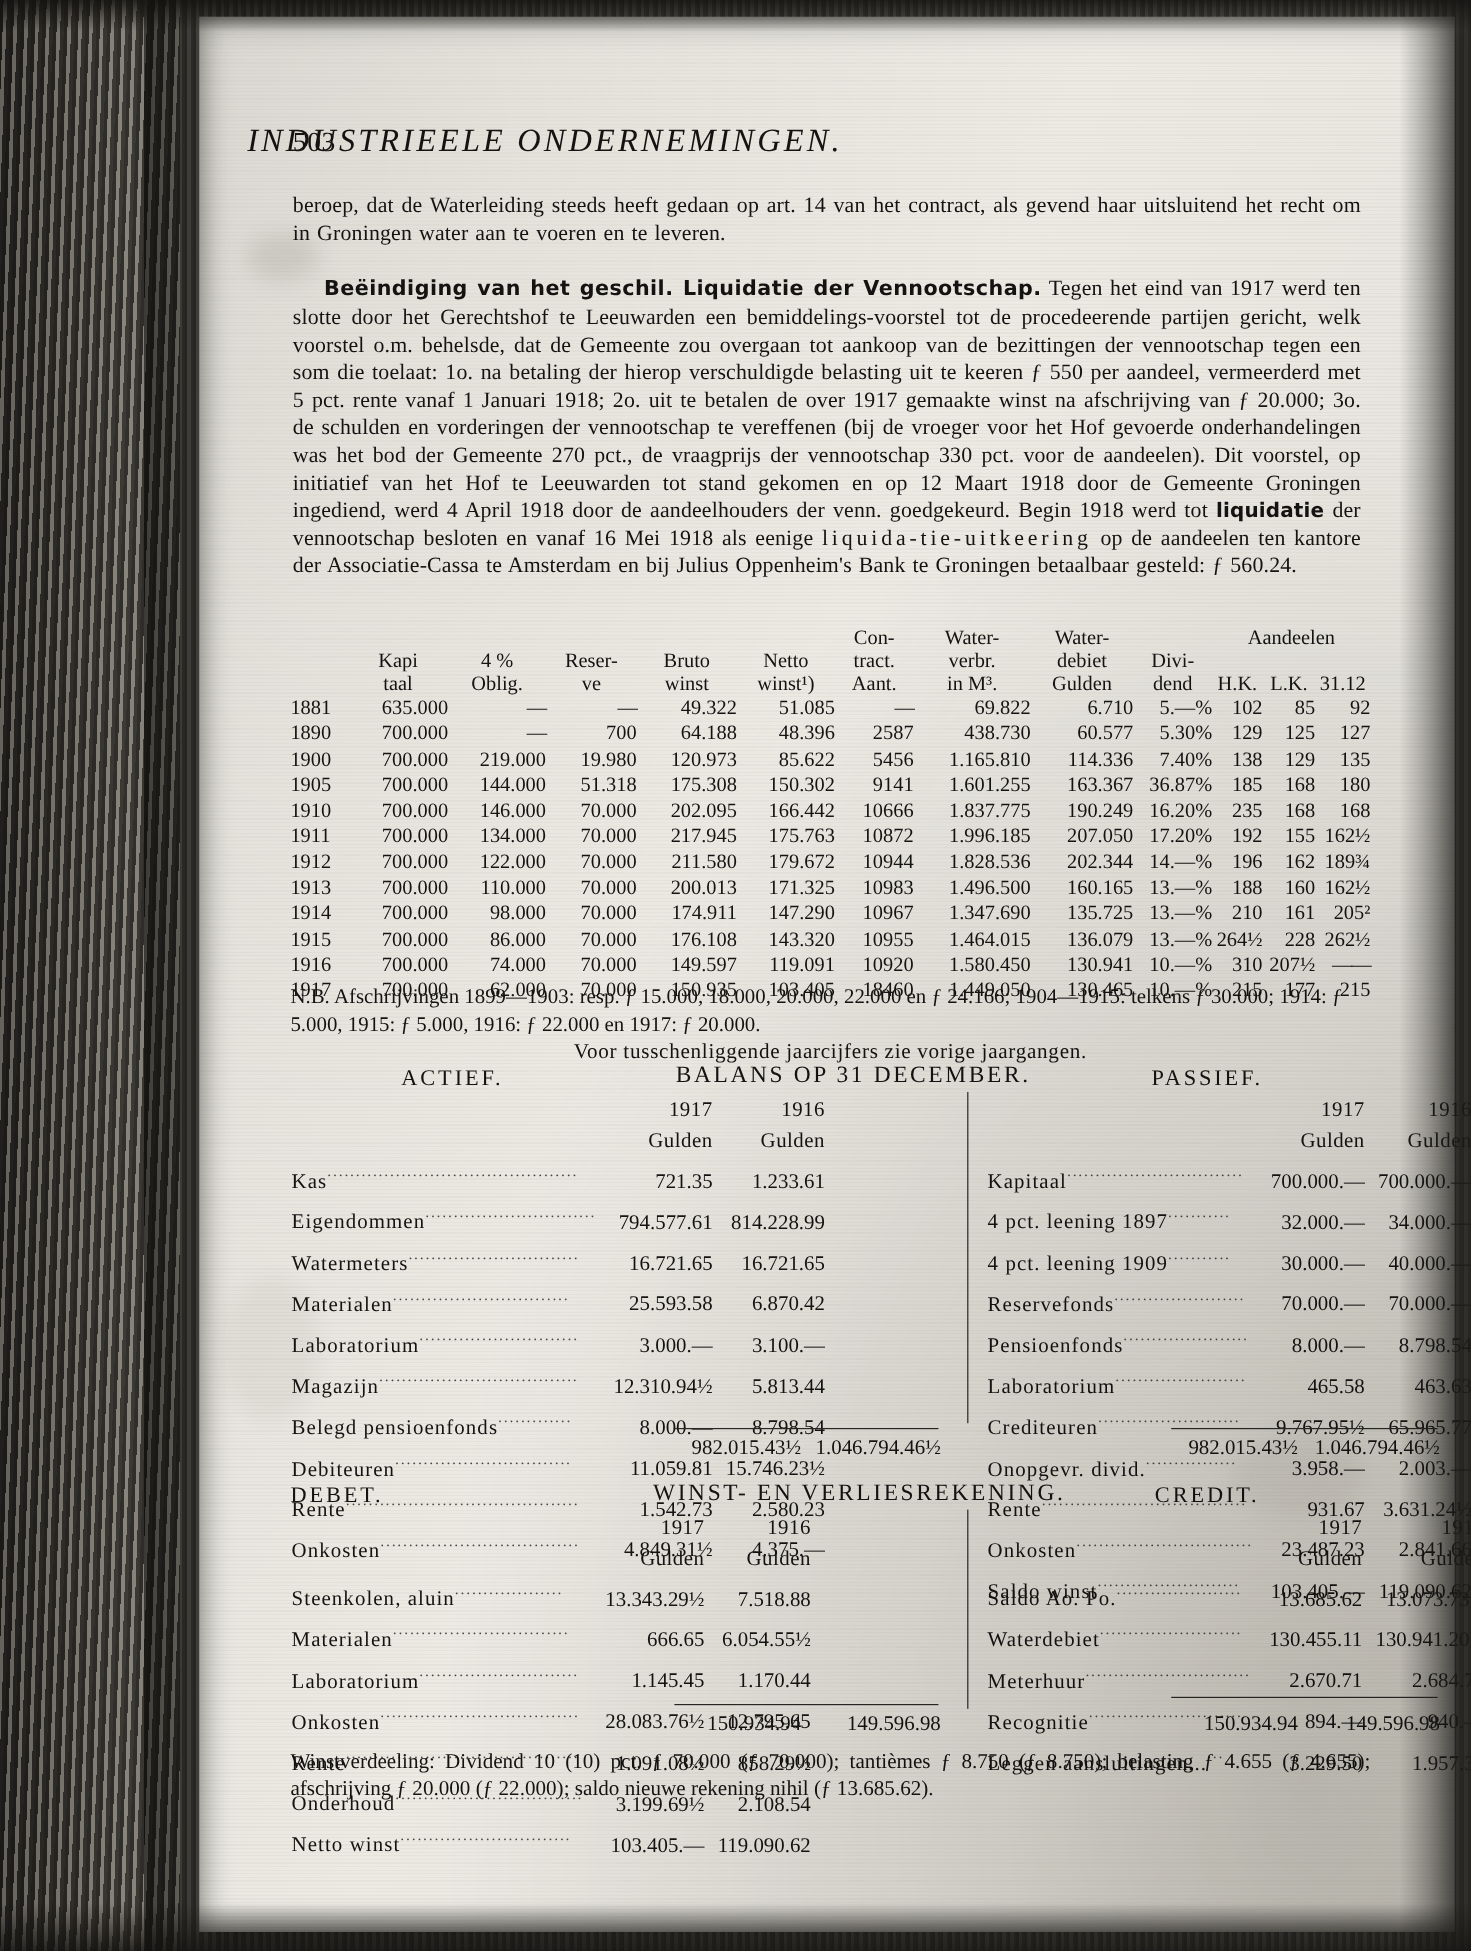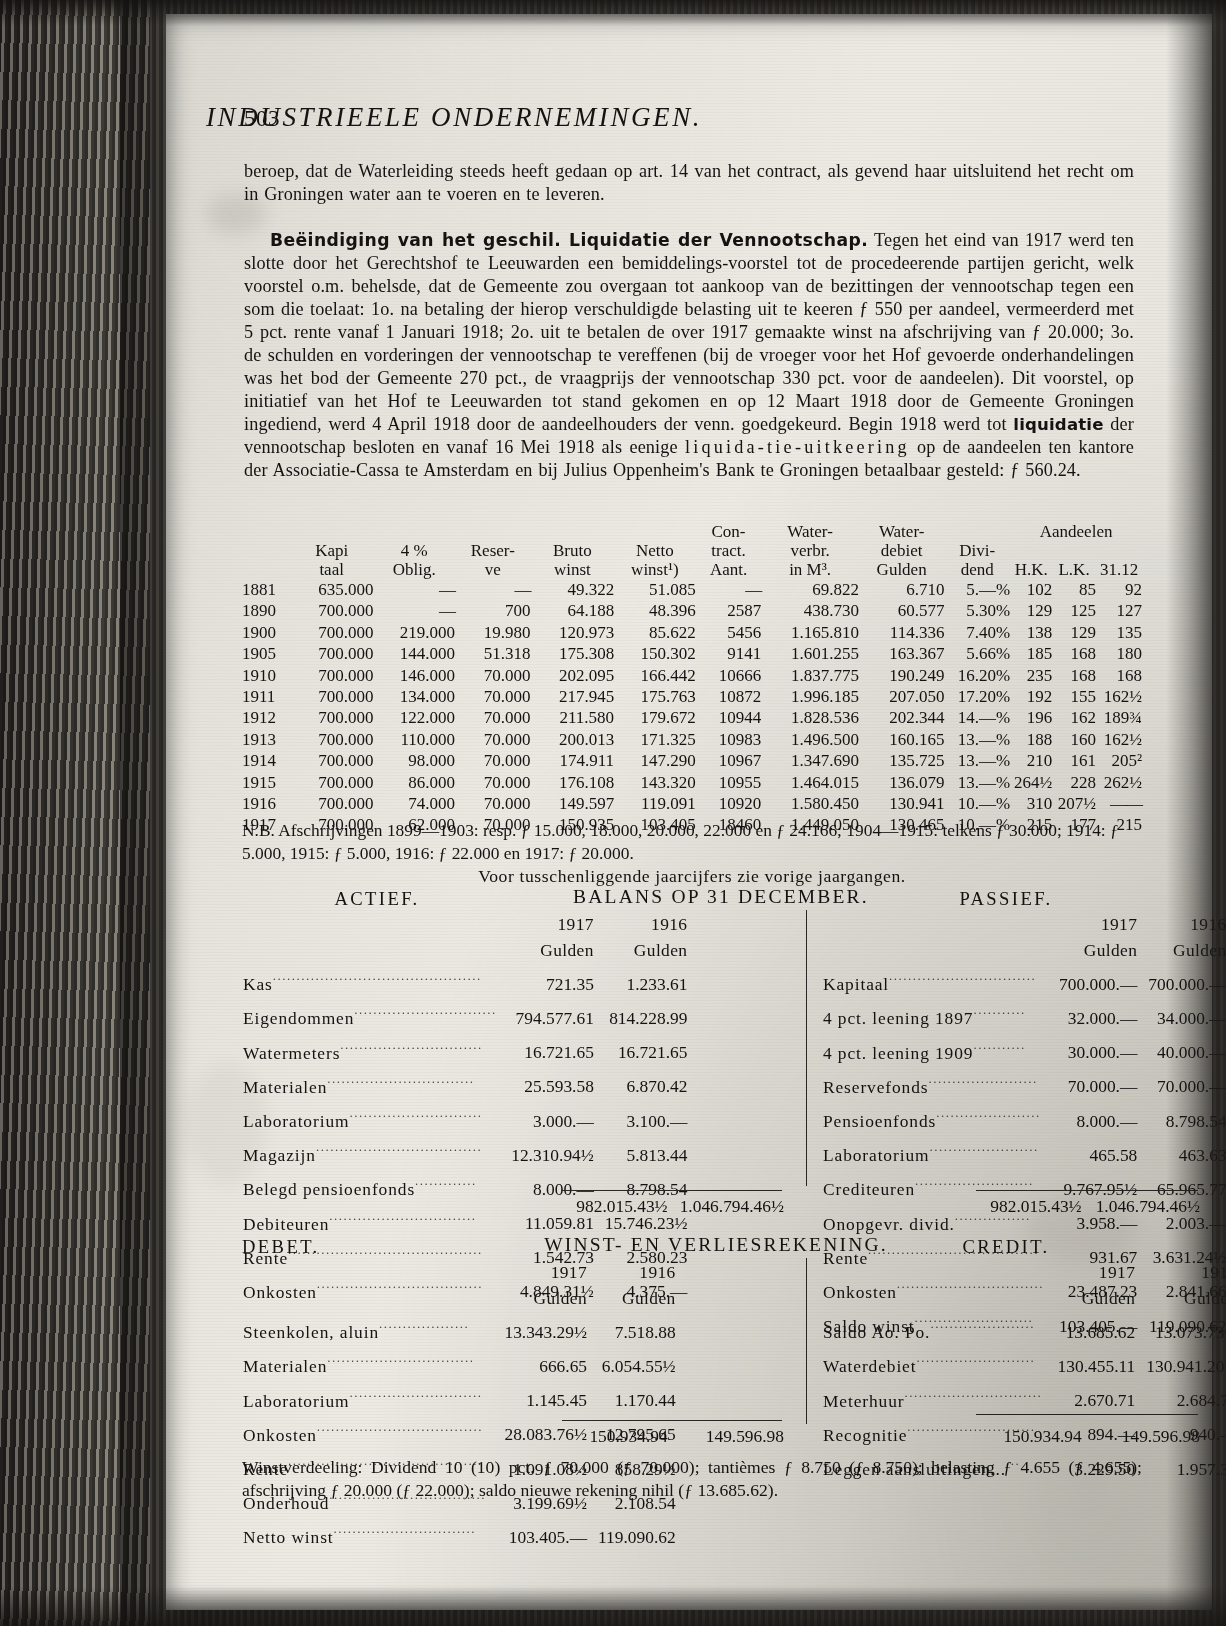--- a/index.html
+++ b/index.html
@@ -206,21 +206,21 @@
               <tr>
                 <td class="yr">1905</td>
                 <td>700.000</td>
                 <td>144.000</td>
                 <td>51.318</td>
                 <td>175.308</td>
                 <td>150.302</td>
                 <td>9141</td>
                 <td>1.601.255</td>
                 <td>163.367</td>
-                <td>5.66%</td>
+                <td>36.87%</td>
                 <td>185</td>
                 <td>168</td>
                 <td>180</td>
               </tr>
               <tr>
                 <td class="yr">1910</td>
                 <td>700.000</td>
                 <td>146.000</td>
                 <td>70.000</td>
                 <td>202.095</td>
@@ -341,21 +341,21 @@
             </tbody>
         </table>
       </div>
 
       <div class="nb">N.B. Afschrijvingen 1899—1903: resp. ƒ 15.000, 18.000, 20.000, 22.000 en ƒ 24.166; 1904—1915: telkens ƒ 30.000; 1914: ƒ 5.000, 1915: ƒ 5.000, 1916: ƒ 22.000 en 1917: ƒ 20.000.</div>
       <div class="seealso">Voor tusschenliggende jaarcijfers zie vorige jaargangen.</div>
 
       <div class="acct" style="left:76px;top:874px;width:400px;">
         <div class="ttl" style="text-align:center;width:270px;">ACTIEF.</div>
       </div>
-      <div class="centerttl" style="left:340px;top:872px;width:430px;">BALANS OP 31 DECEMBER.</div>
+      <div class="centerttl" style="left:330px;top:872px;width:430px;">BALANS OP 31 DECEMBER.</div>
       <div class="acct" style="left:700px;top:874px;width:280px;">
         <div class="ttl" style="text-align:center;width:280px;">PASSIEF.</div>
       </div>
 
       <div class="acct" style="left:76px;top:898px;width:418px;">
         <table>
           <tbody>
               <tr>
             <td class="lbl"></td>
             <td class="yh">1917</td>

